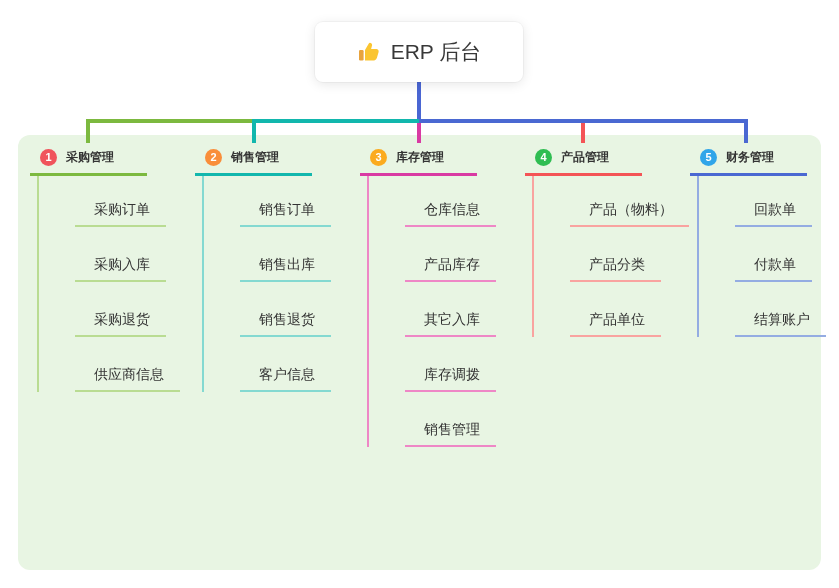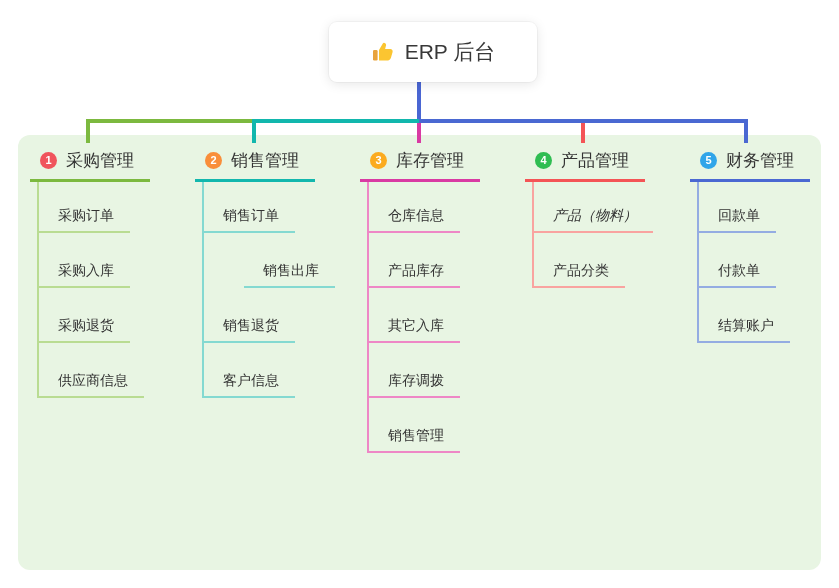--- a/index.html
+++ b/index.html
@@ -8,40 +8,40 @@
     background:#ffffff;
     font-family:"Liberation Sans","DejaVu Sans",sans-serif;
     color:#333;
   }
   .panel {
     position:absolute; left:18px; top:135px; width:803px; height:435px;
     background:#e8f5e3; border-radius:12px; z-index:0;
   }
   svg.connectors { position:absolute; left:0; top:0; z-index:1; pointer-events:none; }
   .root-node {
-    position:absolute; left:329px; top:22px; width:208px; height:60px;
+    position:absolute; left:315px; top:22px; width:208px; height:60px;
     background:#ffffff; border-radius:8px; z-index:2;
     box-shadow:0 2px 12px rgba(0,0,0,0.10), 0 0 0 1px rgba(0,0,0,0.03);
     display:flex; align-items:center; justify-content:center; gap:10px;
     font-size:21px; font-weight:500; color:#383838;
   }
   .branch { position:absolute; top:143px; z-index:2; }
   .branch-title {
     display:inline-flex; align-items:center; gap:9px;
     padding:6px 16px 7px 10px; border-bottom:3px solid #999;
     min-width:117px; box-sizing:border-box;
   }
   .badge {
     width:17px; height:17px; border-radius:50%; background:#999;
     color:#fff; font-size:11px; font-weight:bold; line-height:17px;
     display:flex; align-items:center; justify-content:center; flex:0 0 17px;
   }
-  .branch-label { font-size:17px; color:#333; white-space:nowrap; }
+  .branch-label { font-size:12px; color:#333; white-space:nowrap;font-weight:bold; }
   .children { margin-left:7px; border-left:2px solid #ccc; }
-  .child-row { display:flex; align-items:flex-end; height:55px; }
+  .child-row { display:flex; align-items:flex-end; height:55px;padding-left:36px; }
   .child-row:first-child { height:51px; }
   .child-label {
     display:block; padding:0 16px 6px 19px; border-bottom:2px solid #ccc;
     font-size:14px; color:#333; white-space:nowrap;
   }
 </style>
 </head>
 <body>
 
 <div class="stage">
@@ -89,21 +89,21 @@
   <div class="branch" style="left:195px">
     <div class="branch-title" style="border-bottom-color: rgb(18, 183, 173);">
       <span class="badge" style="background-color: rgb(249, 142, 58);">2</span>
       <span class="branch-label">销售管理</span>
     </div>
     <div class="children" style="border-left-color: rgb(132, 217, 209);">
       <div class="child-row">
         <span class="child-label" style="border-bottom-color: rgb(132, 217, 209);">销售订单</span>
       </div>
       <div class="child-row">
-        <span class="child-label" style="border-bottom-color: rgb(132, 217, 209); margin-left: 40px;">销售出库</span>
+        <span class="child-label" style="border-bottom-color: rgb(132, 217, 209);">销售出库</span>
       </div>
       <div class="child-row">
         <span class="child-label" style="border-bottom-color: rgb(132, 217, 209);">销售退货</span>
       </div>
       <div class="child-row">
         <span class="child-label" style="border-bottom-color: rgb(132, 217, 209);">客户信息</span>
       </div>
     </div>
   </div>
 
@@ -131,24 +131,27 @@
     </div>
   </div>
 
   <div class="branch" style="left:525px">
     <div class="branch-title" style="border-bottom-color: rgb(244, 84, 86);">
       <span class="badge" style="background-color: rgb(47, 189, 82);">4</span>
       <span class="branch-label">产品管理</span>
     </div>
     <div class="children" style="border-left-color: rgb(249, 163, 160);">
       <div class="child-row">
-        <span class="child-label" style="border-bottom-color: rgb(249, 163, 160); font-style: italic;">产品（物料）</span>
+        <span class="child-label" style="border-bottom-color: rgb(249, 163, 160);">产品（物料）</span>
       </div>
       <div class="child-row">
         <span class="child-label" style="border-bottom-color: rgb(249, 163, 160);">产品分类</span>
+      </div>
+      <div class="child-row">
+        <span class="child-label" style="border-bottom-color: rgb(249, 163, 160);">产品单位</span>
       </div>
     </div>
   </div>
 
   <div class="branch" style="left:690px">
     <div class="branch-title" style="border-bottom-color: rgb(74, 104, 210);">
       <span class="badge" style="background-color: rgb(48, 165, 233);">5</span>
       <span class="branch-label">财务管理</span>
     </div>
     <div class="children" style="border-left-color: rgb(148, 172, 226);">

